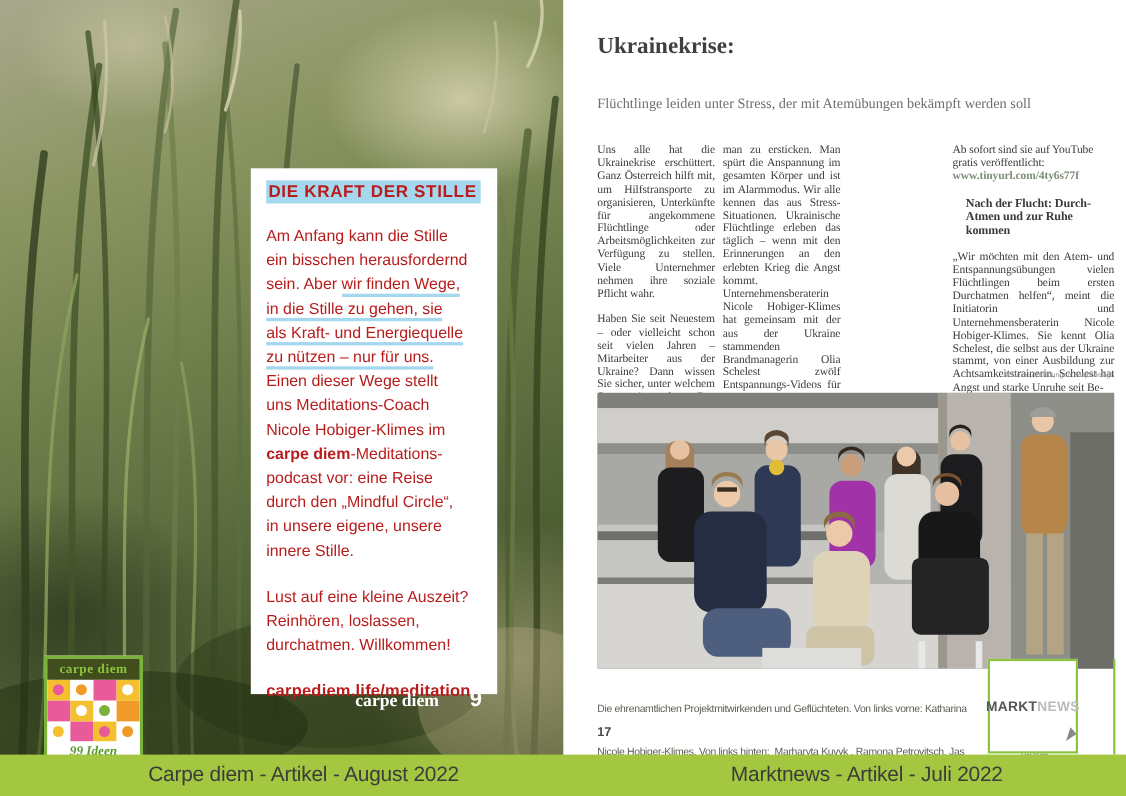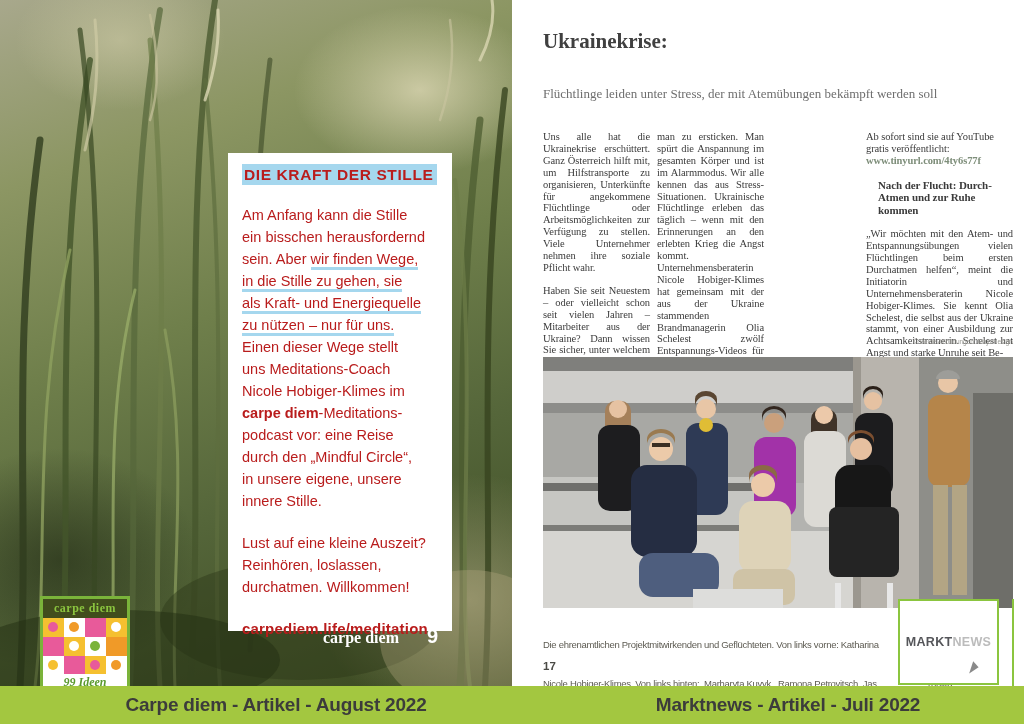--- a/index.html
+++ b/index.html
@@ -51,33 +51,33 @@
   .col-2{left:114px;width:107px;}
   .col-3{left:323px;width:147px;}
   .col-3 .linkline{font-weight:bold;color:#7e8e7a;text-align:left;margin:0 0 12px 0;}
   .col-3 h3{margin:12px;font-size:11px;line-height:12.5px;font-weight:bold;color:#3b3b3b;text-align:left;}
   .photo-credit{position:absolute;right:0;top:338px;font-size:6.5px;color:#9a9a94;}
   .group-photo{position:absolute;left:0;top:357px;width:470px;height:251px;background:#b9b9b9;overflow:hidden;}
   .caption{position:absolute;left:0;top:612px;width:478px;font-size:9.5px;line-height:13px;
     letter-spacing:-0.3px;color:#5d5b52;white-space:pre;}
   .pagenum-right{position:absolute;left:0;top:660px;font-weight:bold;font-size:11.5px;color:#4a4a45;}
   
-  .marktnews{position:absolute;left:898px;top:599px;width:101px;height:86px;background:#fff;
+  .marktnews{position:absolute;left:898px;top:599px;width:82px;height:86px;background:#fff;
     border:2px solid #8bc53f;box-sizing:border-box;display:flex;align-items:center;justify-content:center;}
   .marktnews .m-bold{font-weight:bold;color:#55565a;font-size:12.5px;letter-spacing:.3px;}
   .marktnews .m-light{font-weight:bold;color:#bcbcbc;font-size:12.5px;letter-spacing:.3px;}
   .edge-line{position:absolute;left:1012px;top:599px;width:2px;height:87px;background:#8bc53f;}
   .cursor{position:absolute;left:971px;top:662px;width:0;height:0;
     border-left:7px solid #8a8a8a;border-top:4px solid transparent;border-bottom:9px solid transparent;
     transform:rotate(18deg);}
   
   .green-bar{position:absolute;left:0;top:686px;width:1024px;height:38px;background:#a3c740;
     display:flex;}
   .green-bar .half{width:512px;display:flex;align-items:center;justify-content:center;
-    font-weight:bold;font-size:19px;color:#3c3c3b;letter-spacing:-0.2px;padding-left:40px;}
+    font-weight:normal;font-size:19px;color:#3c3c3b;letter-spacing:-0.2px;padding-left:40px;}
 </style>
 </head>
 <body>
 
 <div class="stage">
 
   <div class="left-page">
 
     <div class="grass-photo">
       <svg width="512" height="687" viewBox="0 0 512 687">

